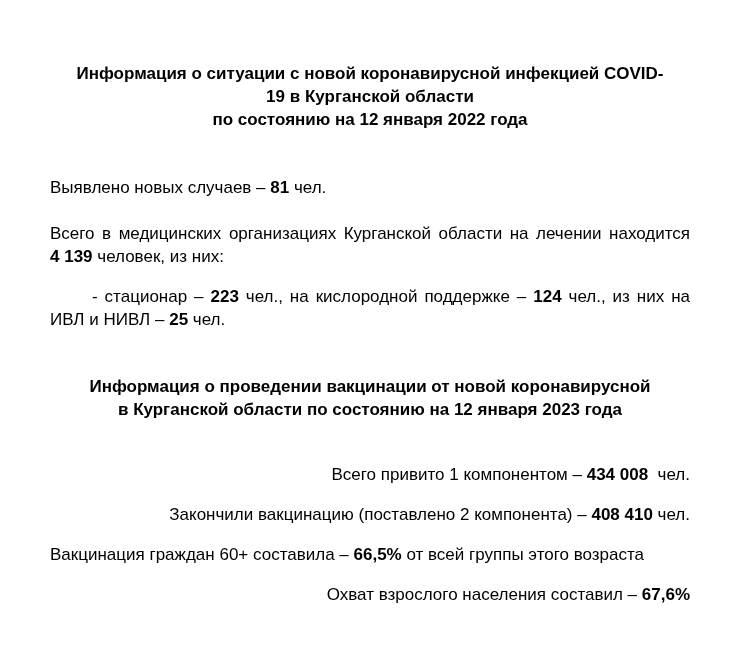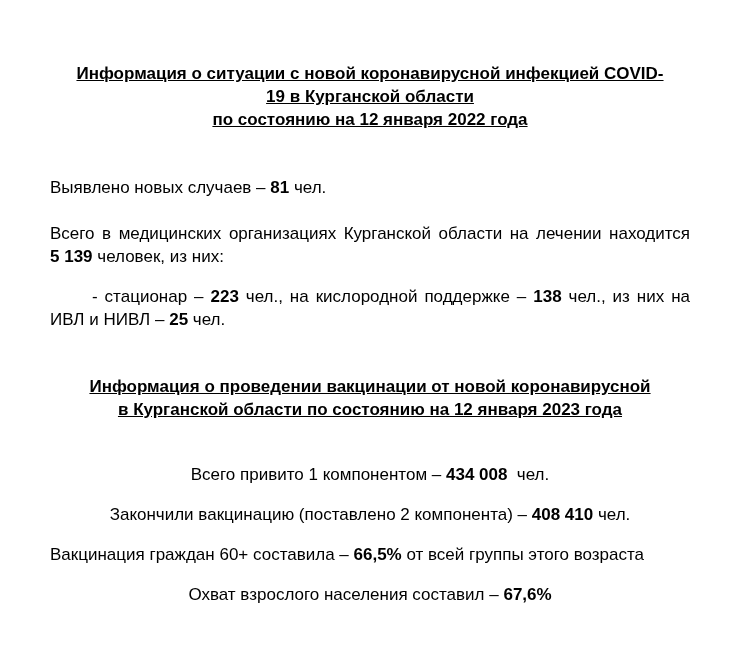--- a/index.html
+++ b/index.html
@@ -26,21 +26,20 @@
   }
   .content {
     width: 640px;
   }
   
   .heading {
     font-weight: bold;
     text-align: center;
     font-size: 17px;
     line-height: 23px;
-    text-decoration: underline;
   }
   .heading .ln {
     display: block;
   }
   #title-block {
     margin-top: 62px;
   }
   #vaccination-heading {
     margin-top: 44px;
   }
@@ -67,21 +66,21 @@
     text-indent: 42px;
   }
   #inpatient-para {
     margin-top: 0;
     text-indent: 42px;
   }
   #vaccine-stats {
     margin-top: 42px;
   }
   #vaccine-stats .stat-line {
-    text-align: center;
+    text-align: right;
     font-size: 17px;
     line-height: 23px;
   }
   #vaccine-stats .stat-line.justified {
     text-align: justify;
     text-justify: inter-word;
   }
   b, .b {
     font-weight: bold;
   }
@@ -99,26 +98,26 @@
       <span class="ln">Информация о ситуации с новой коронавирусной инфекцией COVID-</span>
       <span class="ln">19 в Курганской области</span>
       <span class="ln">по состоянию на 12 января 2022 года</span>
     </div>
 
     <p class="para left" id="new-cases-line">
       <span>Выявлено новых случаев – </span><b>81</b><span> чел.</span>
     </p>
 
     <p class="para" id="hospitalized-para">
-      <span>Всего в медицинских организациях Курганской области на лечении находится </span><b class="nowrap">5 139</b><span> человек, из них:</span>
+      <span>Всего в медицинских организациях Курганской области на лечении находится </span><b class="nowrap">4 139</b><span> человек, из них:</span>
     </p>
 
 
     <p class="para" id="inpatient-para">
-      <span>- стационар – </span><b>223</b><span> чел., на кислородной поддержке – </span><b>138</b><span> чел., из них на ИВЛ и НИВЛ – </span><b>25</b><span> чел.</span>
+      <span>- стационар – </span><b>223</b><span> чел., на кислородной поддержке – </span><b>124</b><span> чел., из них на ИВЛ и НИВЛ – </span><b>25</b><span> чел.</span>
     </p>
 
     <div class="heading" id="vaccination-heading">
       <span class="ln">Информация о проведении вакцинации от новой коронавирусной</span>
       <span class="ln">в Курганской области по состоянию на 12 января 2023 года</span>
     </div>
 
     <div id="vaccine-stats">
 
       <p class="para stat-line">

